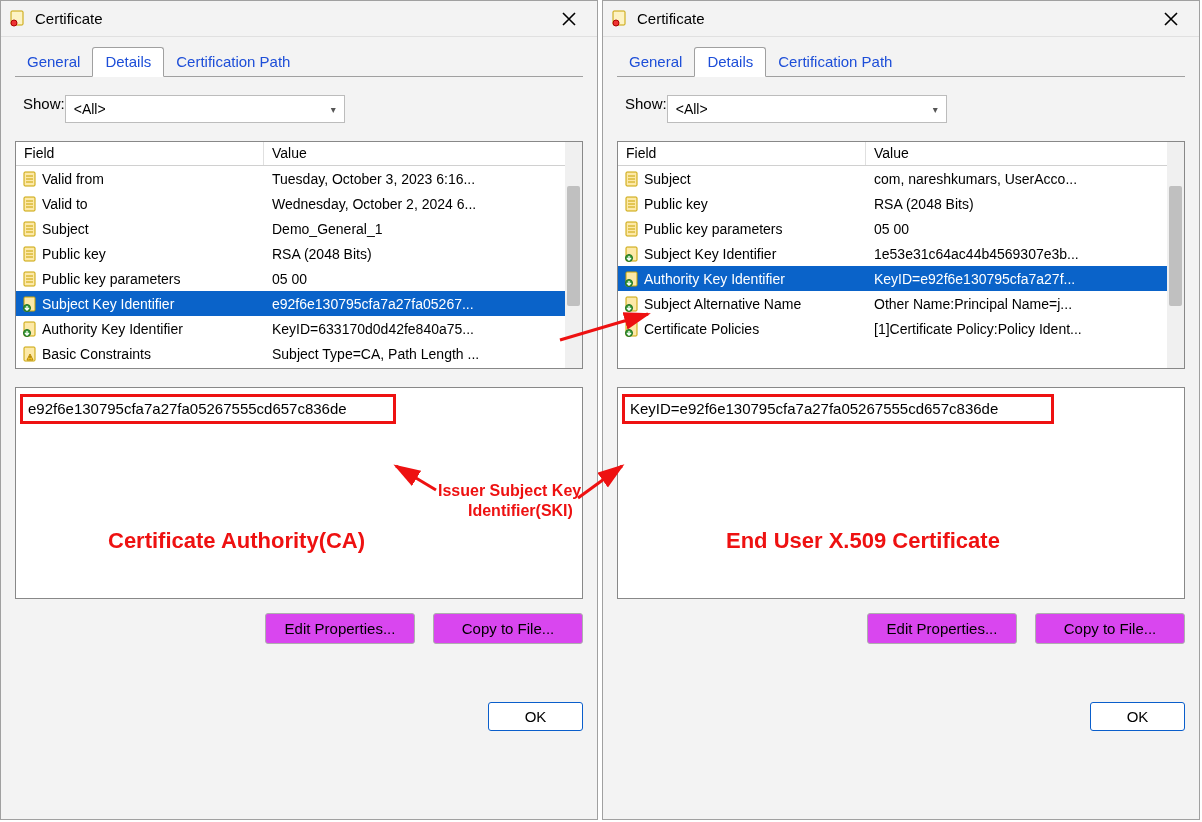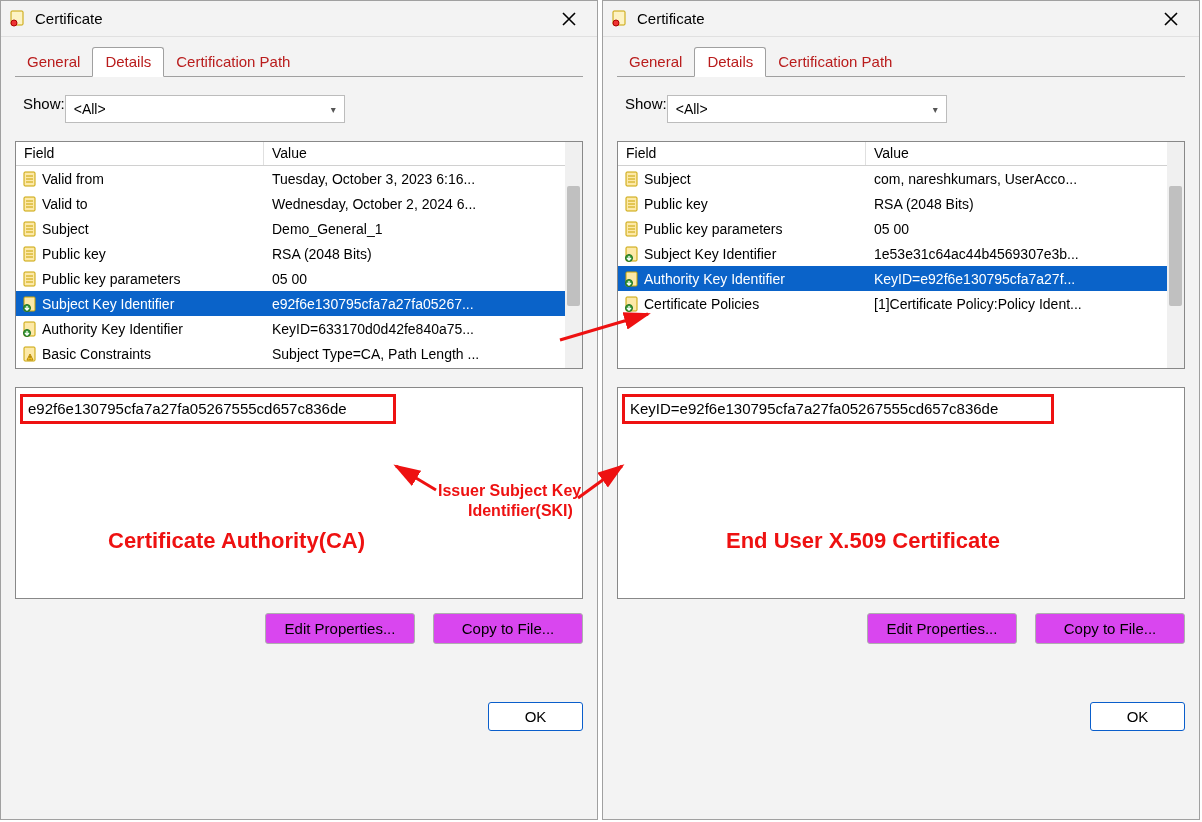--- a/index.html
+++ b/index.html
@@ -64,21 +64,21 @@
     align-items:flex-end;
     border-bottom: 1px solid #a0a0a0;
     height: 30px;
     margin-bottom: 10px;
   }
   .tab {
     padding: 5px 12px 6px 12px;
     font-size: 15px;
     cursor:pointer;
     position:relative;
-    color:#b91c1c;
+    color:#1d4ed8;
     text-align:center;
   }
   .tab.active {
     background:#fff;
     border:1px solid #a0a0a0;
     border-bottom:1px solid #fff;
     margin-bottom:-1px;
     border-radius:3px 3px 0 0;
     margin-top:44px;
   }
@@ -476,20 +476,31 @@
             <span class="val">KeyID=e92f6e130795cfa7a27f...</span>
           </div>
           <div class="row">
             <span class="icn">
               <svg class="i-doc" viewBox="0 0 16 16">
                 <rect x="2" y="1" width="11" height="14" rx="1" fill="#fde9a8" stroke="#c8a200"></rect>
                 <circle cx="5" cy="12" r="3.5" fill="#3a9d3a" stroke="#237023"></circle>
                 <path d="M5 10 L5 14 M3 12 L5 14 L7 12" stroke="#fff" stroke-width="1.3" fill="none"></path>
               </svg>
             </span>
+            <span class="fld">Subject Alternative Name</span>
+            <span class="val">Other Name:Principal Name=j...</span>
+          </div>
+          <div class="row">
+            <span class="icn">
+              <svg class="i-doc" viewBox="0 0 16 16">
+                <rect x="2" y="1" width="11" height="14" rx="1" fill="#fde9a8" stroke="#c8a200"></rect>
+                <circle cx="5" cy="12" r="3.5" fill="#3a9d3a" stroke="#237023"></circle>
+                <path d="M5 10 L5 14 M3 12 L5 14 L7 12" stroke="#fff" stroke-width="1.3" fill="none"></path>
+              </svg>
+            </span>
             <span class="fld">Certificate Policies</span>
             <span class="val">[1]Certificate Policy:Policy Ident...</span>
           </div>
         </div>
       <div class="scrollbar">
         <div class="thumb" style="top:44px;height:120px"></div>
       </div>
     </div>
     <div class="textpanel">
       <div class="highlightbox" style="width:432px"></div>

